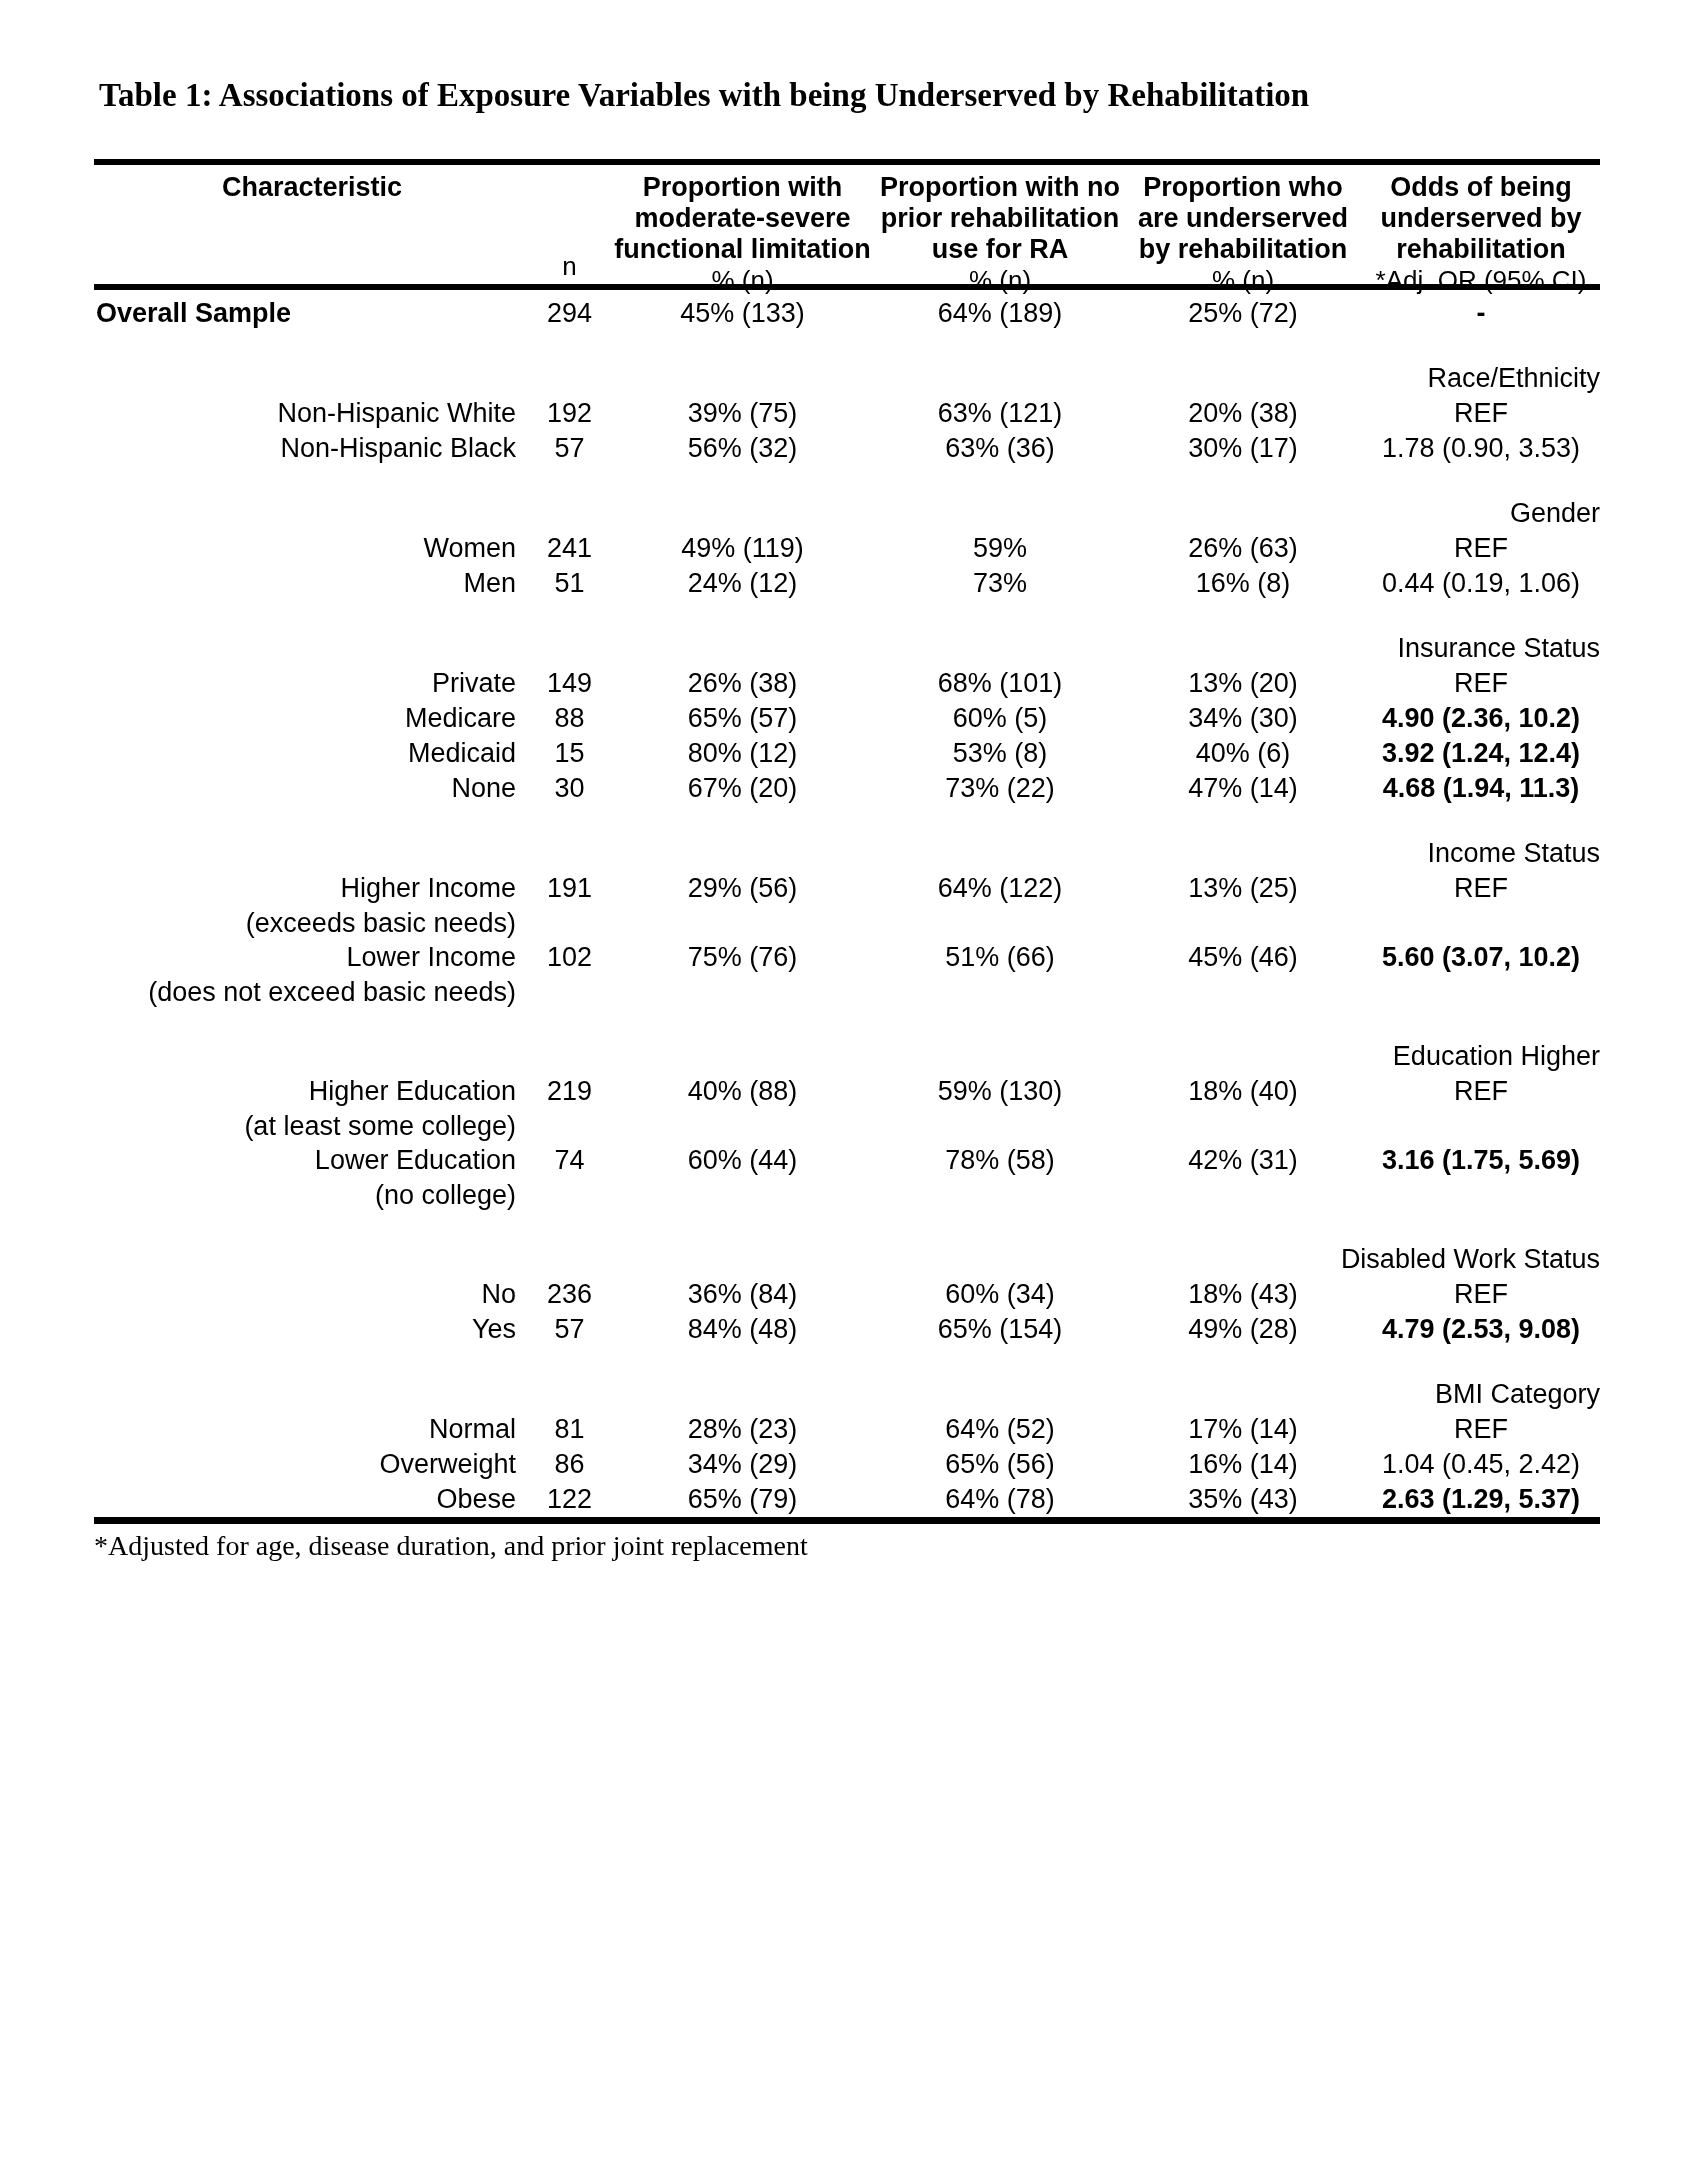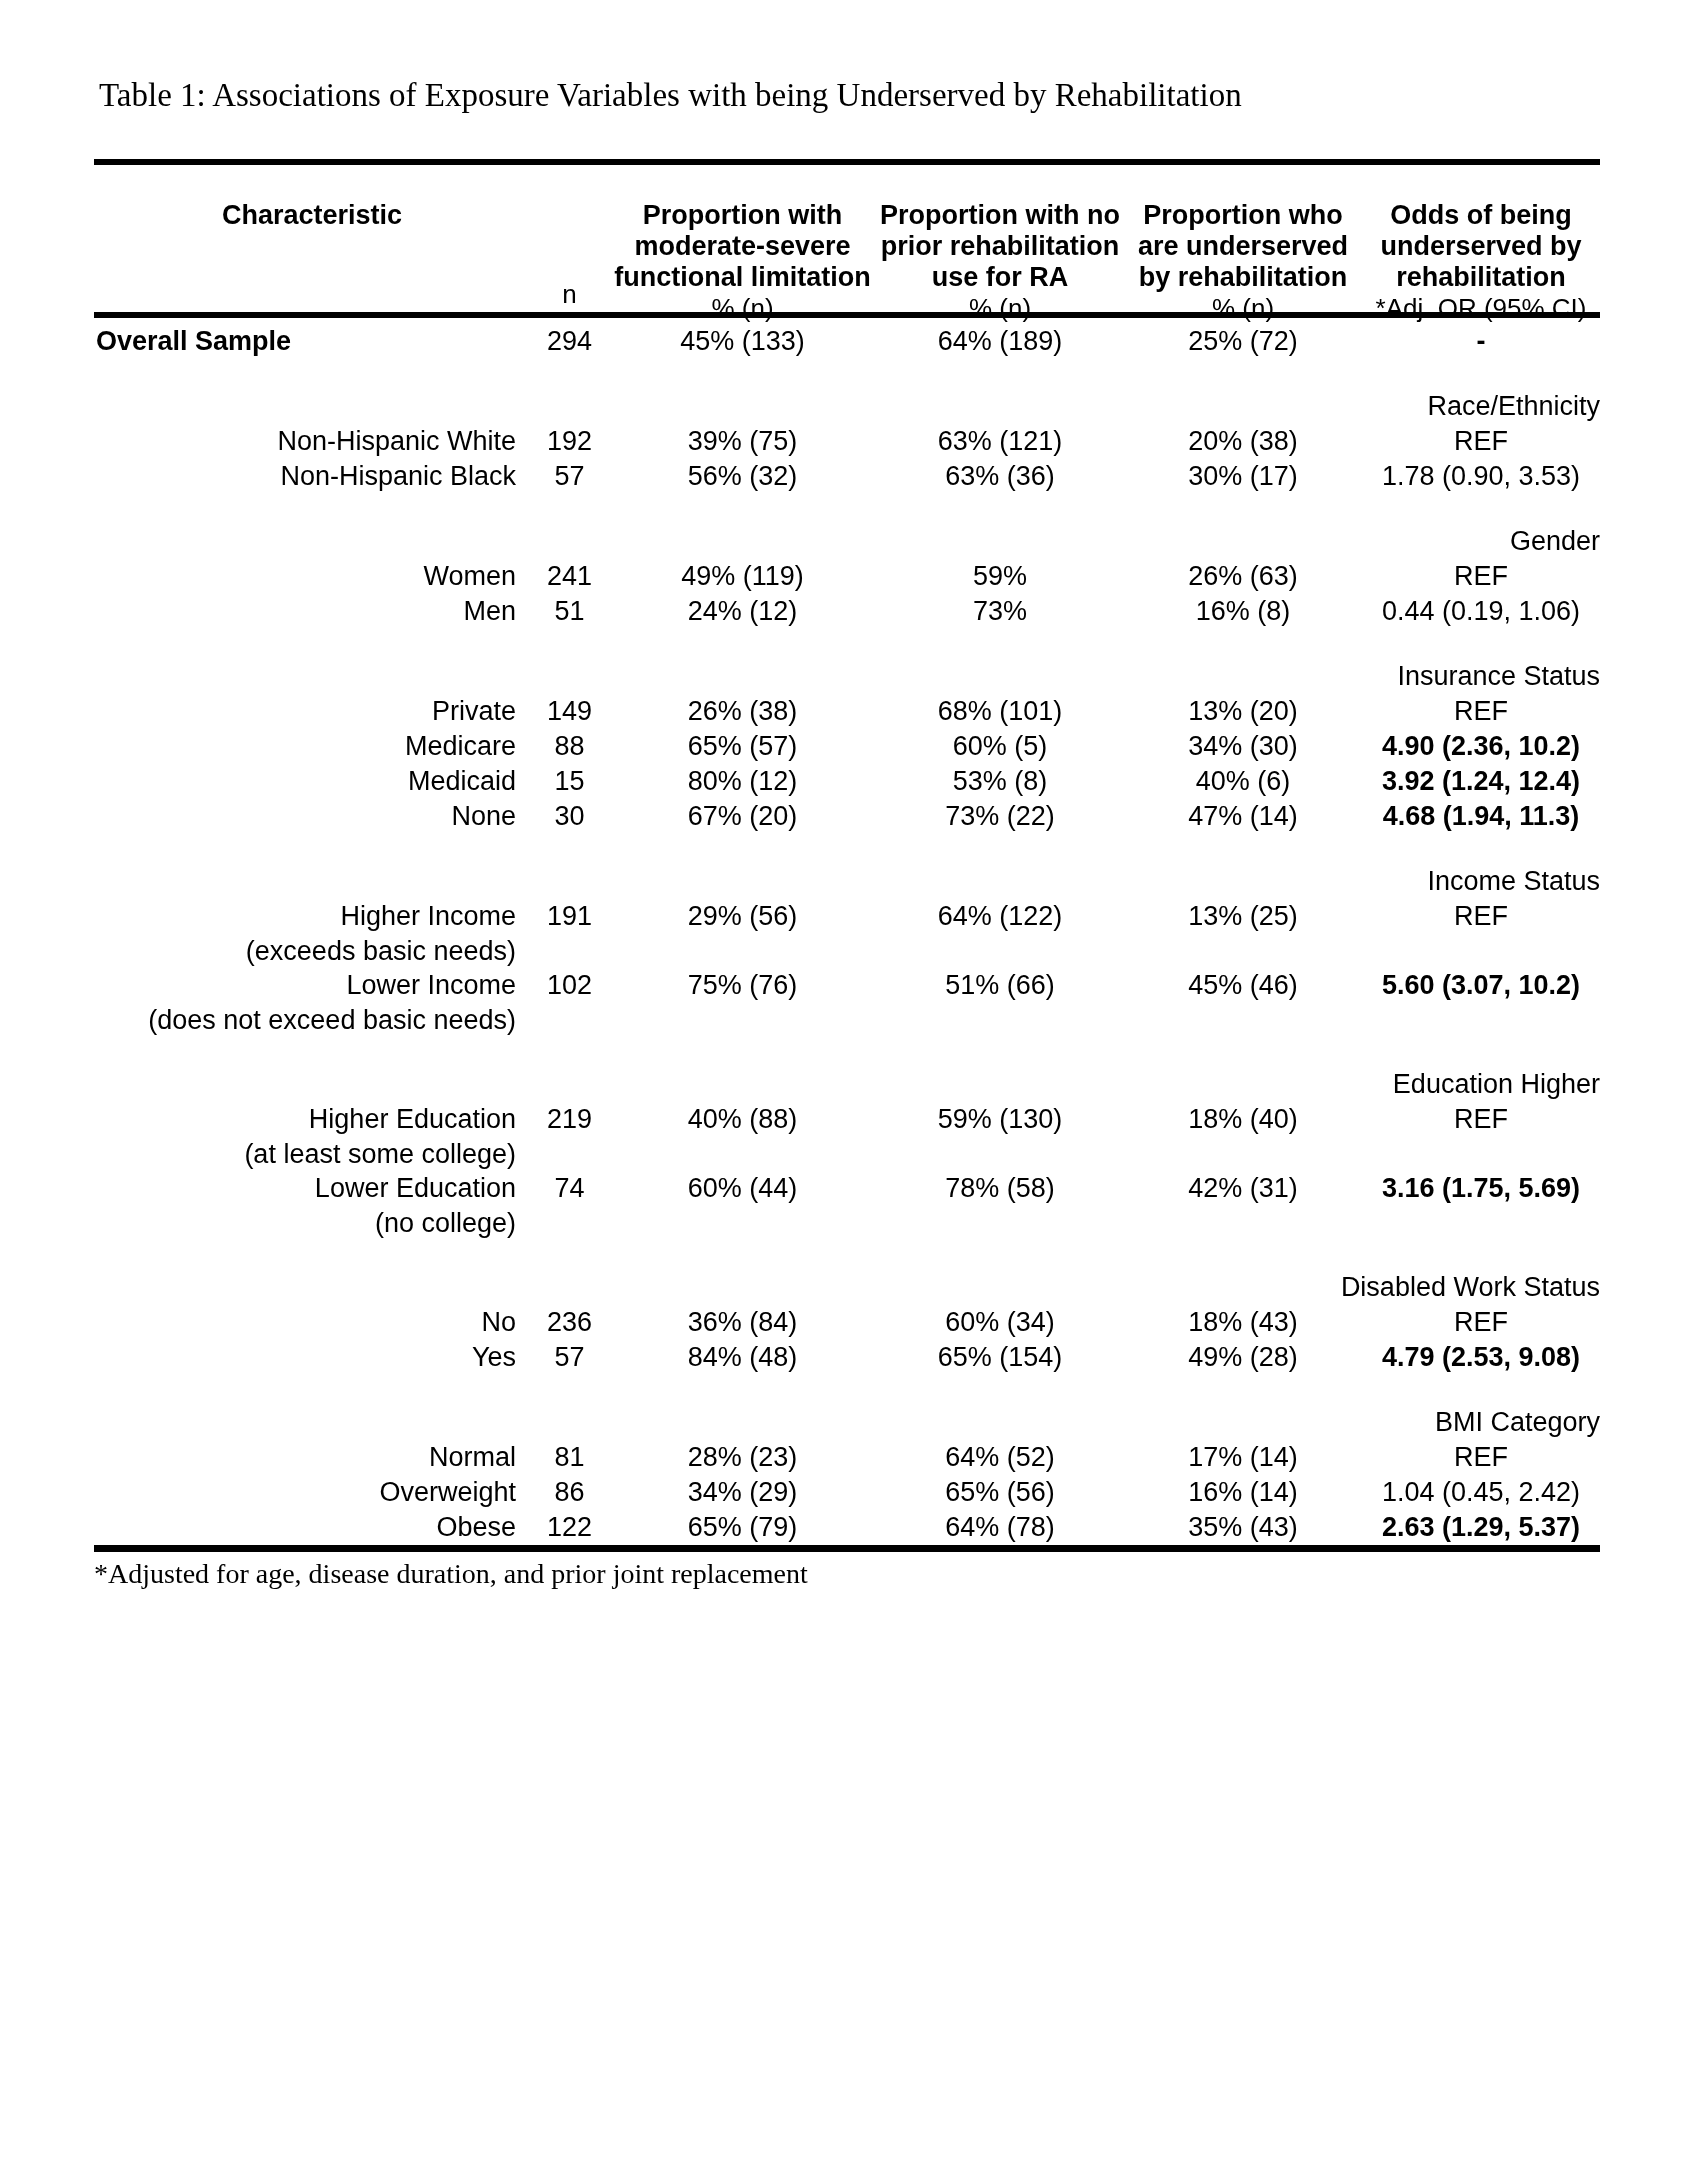--- a/index.html
+++ b/index.html
@@ -14,21 +14,21 @@
     font-family: "Liberation Sans", sans-serif;
     position: relative;
   }
   .page {
     padding: 77px 84px 0 94px;
   }
   .doc-title {
     font-family: "Liberation Serif", serif;
     font-size: 33px;
     line-height: 36px;
-    font-weight: normal;
+    font-weight: bold;
     margin: 0 0 46px 5px;
   }
   table.main {
     border-collapse: collapse;
     table-layout: fixed;
     width: 1505px;
     border-top: 6px solid #000000;
     border-bottom: 7px solid #000000;
   }
   col.c-char { width: 436px; }
@@ -47,21 +47,20 @@
   .hcell {
     display: flex;
     flex-direction: column;
     justify-content: space-between;
     height: 119px;
     padding: 7px 2px 2px 2px;
     box-sizing: border-box;
     text-align: center;
     font-size: 27px;
     line-height: 31px;
-    margin-top: 28px;
   }
   .hcell .sub {
     font-weight: normal;
     font-size: 26px;
   }
 
   tbody td {
     font-size: 27px;
     line-height: 35px;
     text-align: center;

